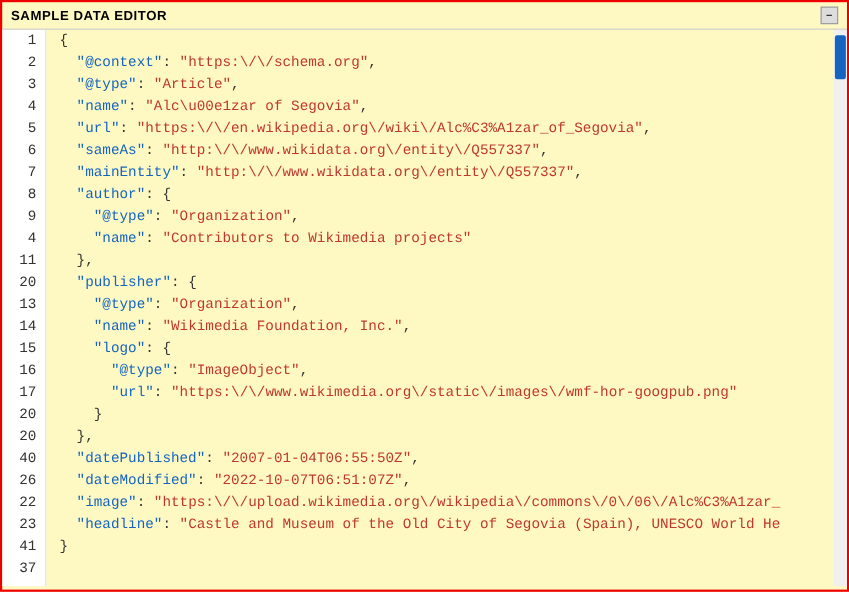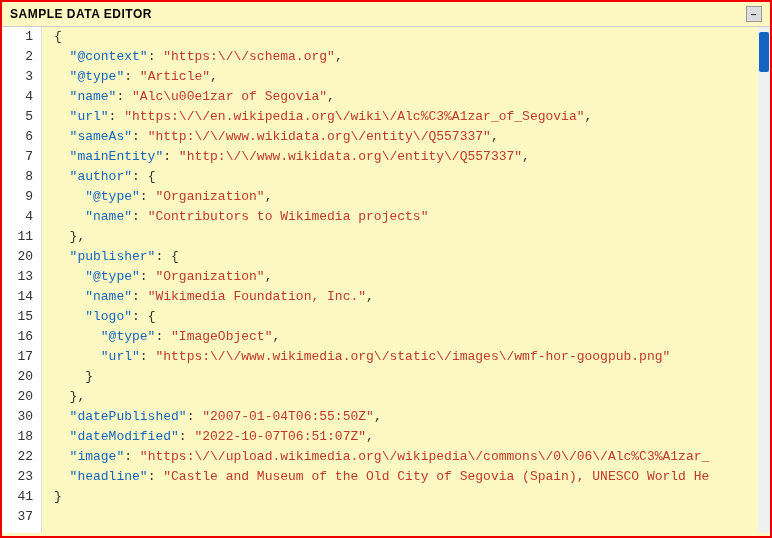--- a/index.html
+++ b/index.html
@@ -144,22 +144,22 @@
         <span class="line-number">4</span>
         <span class="line-number">11</span>
         <span class="line-number">20</span>
         <span class="line-number">13</span>
         <span class="line-number">14</span>
         <span class="line-number">15</span>
         <span class="line-number">16</span>
         <span class="line-number">17</span>
         <span class="line-number">20</span>
         <span class="line-number">20</span>
-        <span class="line-number">30</span>
-        <span class="line-number">18</span>
+        <span class="line-number">40</span>
+        <span class="line-number">26</span>
         <span class="line-number">22</span>
         <span class="line-number">23</span>
         <span class="line-number">41</span>
         <span class="line-number">37</span>
       </div>
     <div class="code-content" id="code-content-container"><div class="code-line"><span class="brace">{</span></div><div class="code-line"><span class="key">  "@context"</span><span class="colon">: </span><span class="string-val">"https:\/\/schema.org"</span><span class="comma">,</span></div><div class="code-line"><span class="key">  "@type"</span><span class="colon">: </span><span class="string-val">"Article"</span><span class="comma">,</span></div><div class="code-line"><span class="key">  "name"</span><span class="colon">: </span><span class="string-val">"Alc\u00e1zar of Segovia"</span><span class="comma">,</span></div><div class="code-line"><span class="key">  "url"</span><span class="colon">: </span><span class="string-val">"https:\/\/en.wikipedia.org\/wiki\/Alc%C3%A1zar_of_Segovia"</span><span class="comma">,</span></div><div class="code-line"><span class="key">  "sameAs"</span><span class="colon">: </span><span class="string-val">"http:\/\/www.wikidata.org\/entity\/Q557337"</span><span class="comma">,</span></div><div class="code-line"><span class="key">  "mainEntity"</span><span class="colon">: </span><span class="string-val">"http:\/\/www.wikidata.org\/entity\/Q557337"</span><span class="comma">,</span></div><div class="code-line"><span class="key">  "author"</span><span class="colon">: </span><span class="brace">{</span></div><div class="code-line"><span class="key">    "@type"</span><span class="colon">: </span><span class="string-val">"Organization"</span><span class="comma">,</span></div><div class="code-line"><span class="key">    "name"</span><span class="colon">: </span><span class="string-val">"Contributors to Wikimedia projects"</span></div><div class="code-line"><span class="brace">  },</span></div><div class="code-line"><span class="key">  "publisher"</span><span class="colon">: </span><span class="brace">{</span></div><div class="code-line"><span class="key">    "@type"</span><span class="colon">: </span><span class="string-val">"Organization"</span><span class="comma">,</span></div><div class="code-line"><span class="key">    "name"</span><span class="colon">: </span><span class="string-val">"Wikimedia Foundation, Inc."</span><span class="comma">,</span></div><div class="code-line"><span class="key">    "logo"</span><span class="colon">: </span><span class="brace">{</span></div><div class="code-line"><span class="key">      "@type"</span><span class="colon">: </span><span class="string-val">"ImageObject"</span><span class="comma">,</span></div><div class="code-line"><span class="key">      "url"</span><span class="colon">: </span><span class="string-val">"https:\/\/www.wikimedia.org\/static\/images\/wmf-hor-googpub.png"</span></div><div class="code-line"><span class="brace">    }</span></div><div class="code-line"><span class="brace">  },</span></div><div class="code-line"><span class="key">  "datePublished"</span><span class="colon">: </span><span class="string-val">"2007-01-04T06:55:50Z"</span><span class="comma">,</span></div><div class="code-line"><span class="key">  "dateModified"</span><span class="colon">: </span><span class="string-val">"2022-10-07T06:51:07Z"</span><span class="comma">,</span></div><div class="code-line"><span class="key">  "image"</span><span class="colon">: </span><span class="string-val">"https:\/\/upload.wikimedia.org\/wikipedia\/commons\/0\/06\/Alc%C3%A1zar_</span></div><div class="code-line"><span class="key">  "headline"</span><span class="colon">: </span><span class="string-val">"Castle and Museum of the Old City of Segovia (Spain), UNESCO World He</span></div><div class="code-line"><span class="brace">}</span></div><div class="code-line">&nbsp;</div></div>
     <div class="scrollbar">
       <div class="scrollbar-thumb"></div>
     </div>
   </div>

